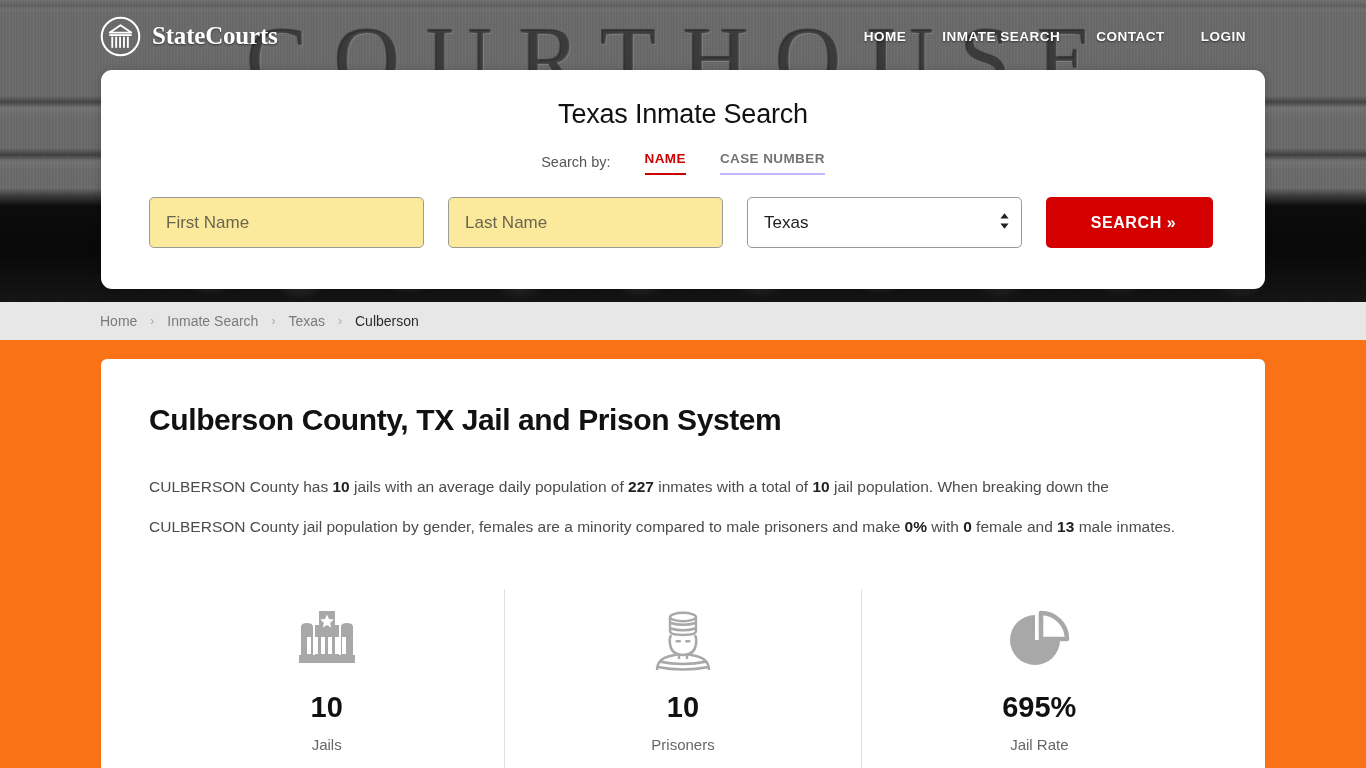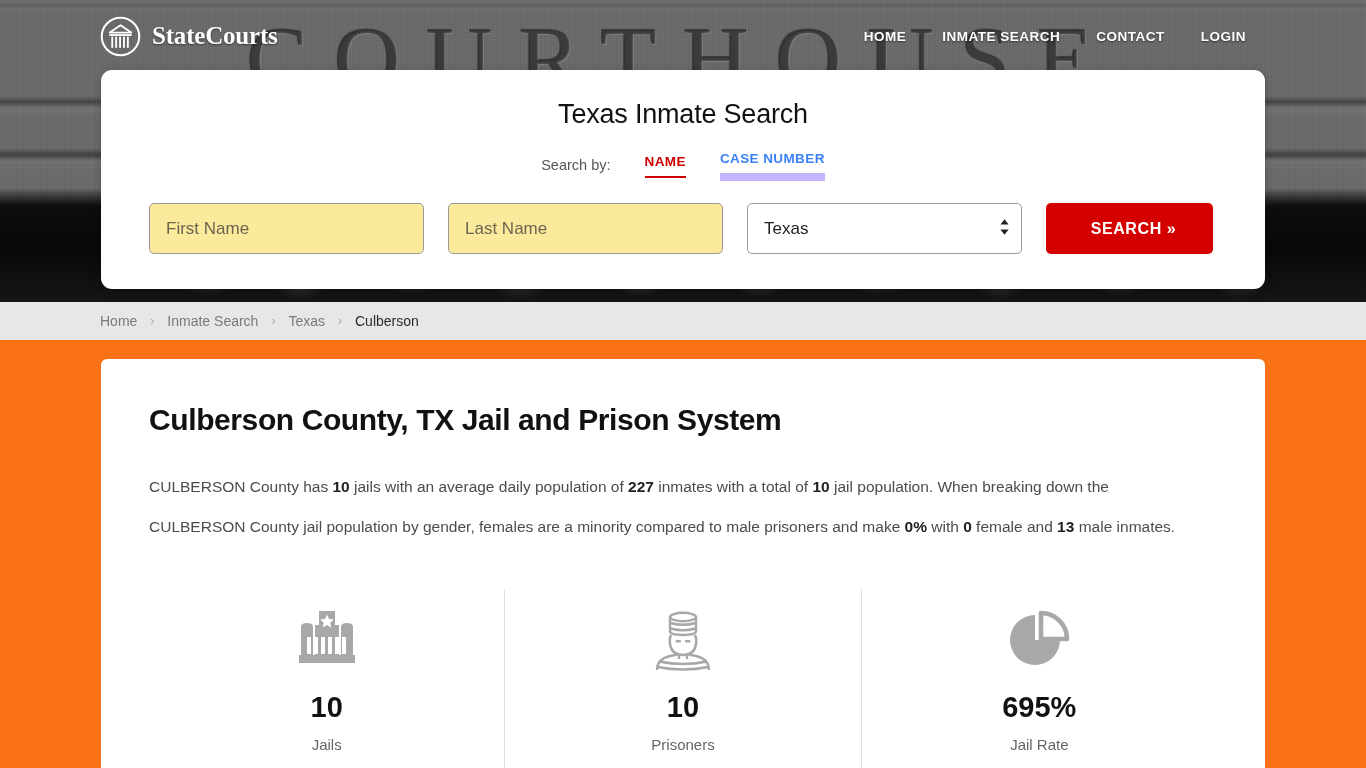--- a/index.html
+++ b/index.html
@@ -157,21 +157,21 @@
   }
   .searchby-label { font-size: 14.5px; color: #555555; padding-bottom: 2px; }
   .tab {
     font-size: 13.5px;
     font-weight: bold;
     letter-spacing: 0.4px;
     padding-bottom: 7px;
     cursor: pointer;
   }
   .tab-active { color: #cc0000; border-bottom: 2px solid #cc0000; }
-  .tab-inactive { color: #3b82f6; border-bottom: 8px solid #c4b5fd; }
+  .tab-inactive { color: #737373; border-bottom: 2px solid #c4b5fd; }
 
   .form-row {
     display: flex;
     align-items: flex-start;
     gap: 24px;
     margin-top: 22px;
     padding: 0 48px;
   }
   .txt-input {
     width: 275px;

